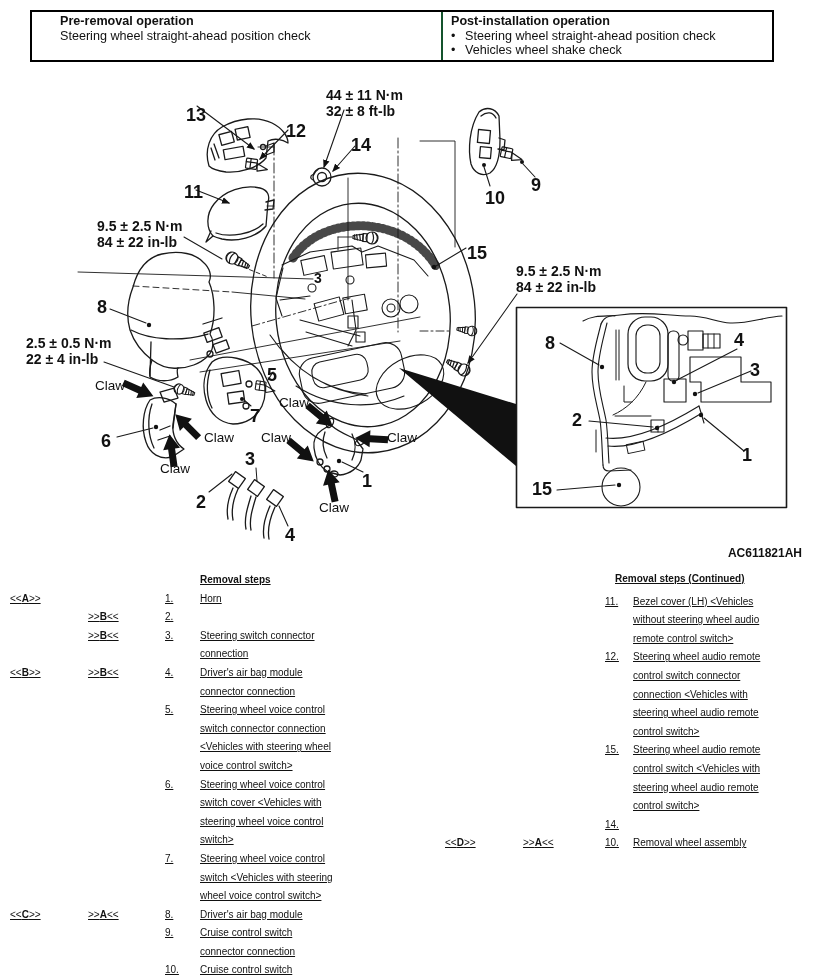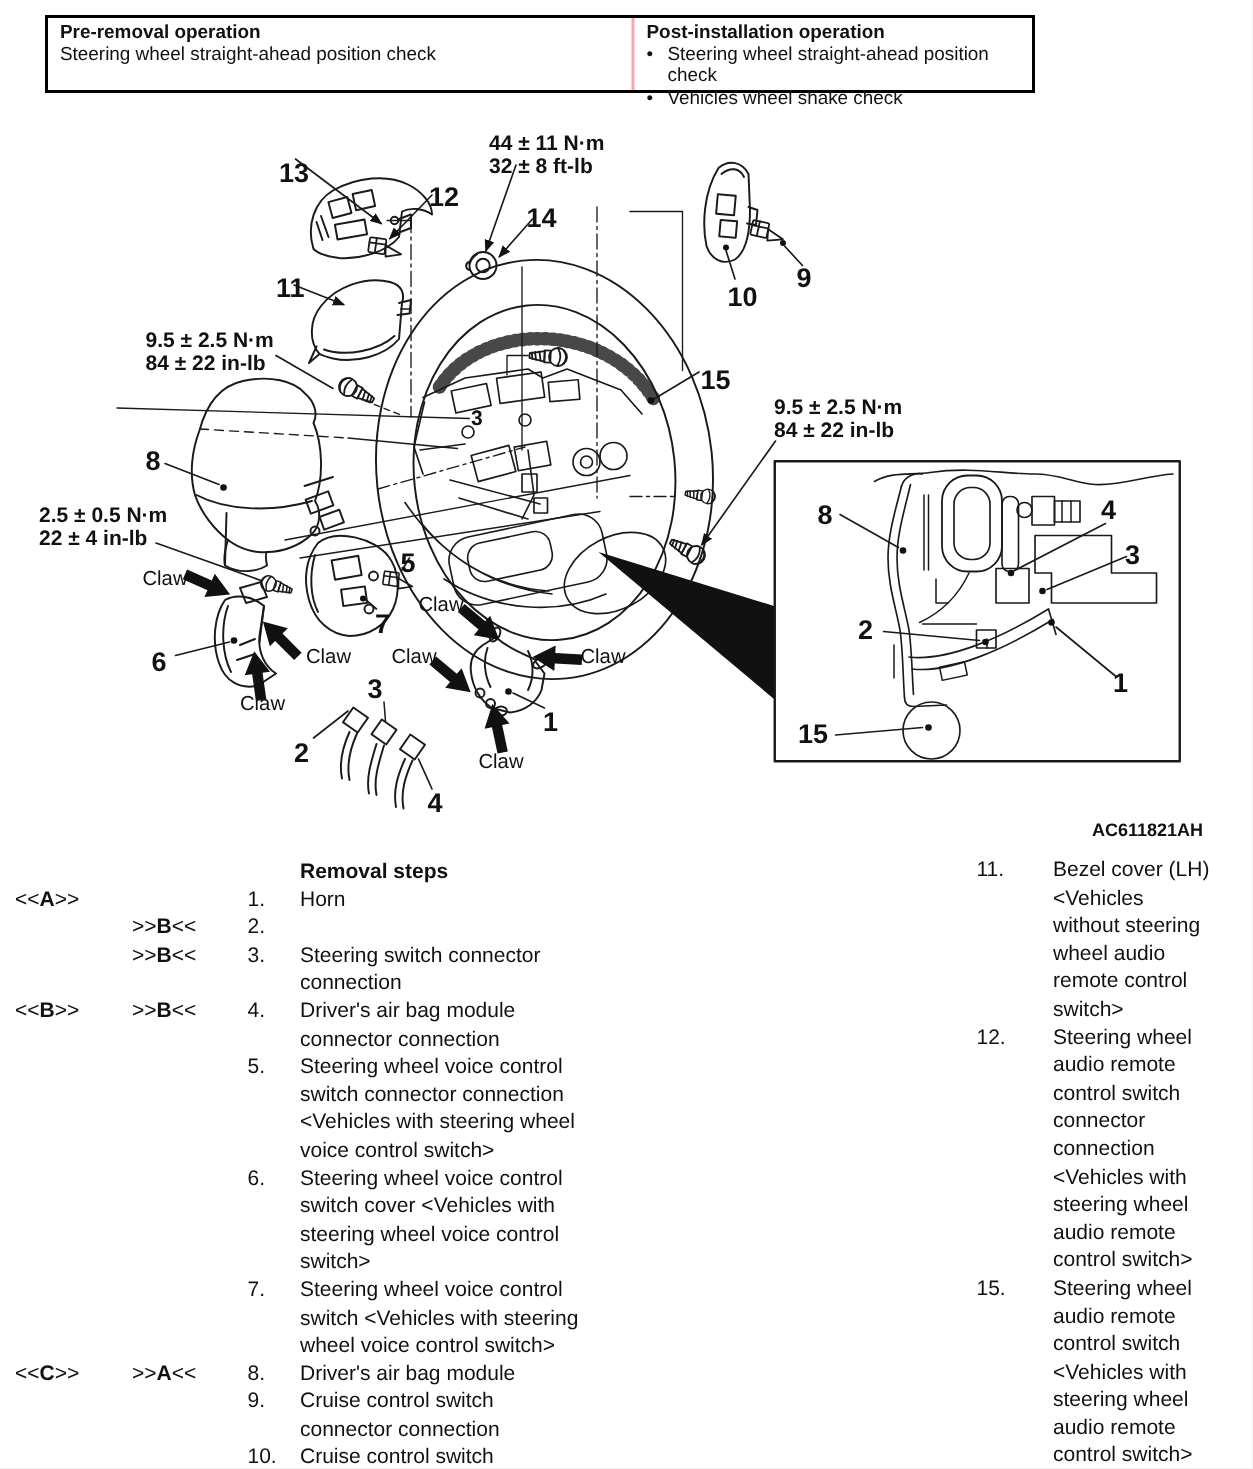--- a/index.html
+++ b/index.html
@@ -4,47 +4,47 @@
 <style>
   html,body{margin:0;padding:0;background:#e8e8e8;}
   *{box-sizing:border-box;}
   #page{
     position:relative;width:835px;height:979px;background:#fff;
     font-family:"Liberation Sans", sans-serif;color:#111;margin:0 auto;
     overflow:hidden;
   }
   
   .hdr-table{
-    position:absolute;left:30px;top:10px;width:660px;height:52px;
-    border:2px solid #000;display:flex;
+    position:absolute;left:30px;top:10px;width:744px;height:52px;
+    border:2px solid #000;display:flex;padding-left:20px;
   }
   .hdr-cell{padding:2px 8px;font-size:12.6px;line-height:14.6px;}
   .hdr-cell.left{width:389px;}
-  .hdr-cell.right{flex:1;border-left:2px solid #fca5a5;}
+  .hdr-cell.right{flex:1;border-left:2px solid #14532d;}
   .hdr-title{font-weight:bold;}
   .hdr-item{display:flex;}
   .bullet{width:14px;flex:0 0 14px;}
   
   #figure{position:absolute;left:0;top:64px;width:835px;height:500px;}
   #figure text{font-family:"Liberation Sans", sans-serif;fill:#111;}
   .callout{font-size:18px;font-weight:bold;}
   .callout-sm{font-size:14px;font-weight:bold;}
   .torque{font-size:14px;font-weight:bold;}
   .clawtxt{font-size:13.5px;}
   .figcode{font-size:12px;font-weight:bold;}
   
-  .list{position:absolute;font-size:14px;line-height:18.6px;}
+  .list{position:absolute;font-size:10px;line-height:18.6px;text-decoration:underline;}
   #list-left{left:10px;top:571px;width:432px;}
   #list-right{left:445px;top:570px;width:382px;}
   .list-heading{font-weight:bold;white-space:nowrap;}
   #list-left .list-heading{margin-left:190px;}
   #list-right .list-heading{margin-left:170px;margin-bottom:4px;}
   .step-row{display:grid;align-items:start;}
   #list-left .step-row{grid-template-columns:78px 77px 35px 1fr;}
-  #list-right .step-row{grid-template-columns:78px 82px 28px 1fr;gap:23px;}
+  #list-right .step-row{grid-template-columns:78px 82px 28px 1fr;}
   .step-text{white-space:pre-line;}
   .mk b{font-weight:bold;}
 </style>
 </head>
 <body>
 
 <div id="page">
 
   <div class="hdr-table">
     <div class="hdr-cell left">
@@ -425,20 +425,21 @@
         <div class="step-row">
           <span class="mk"></span>
           <span class="mk"></span>
           <span>10.</span>
           <span class="step-text">Cruise control switch</span>
         </div>
       </div>
   </div>
 
   <div id="list-right" class="list">
+    <div class="list-heading">Removal steps (Continued)</div>
     <div class="rows">
         <div class="step-row">
           <span class="mk"></span>
           <span class="mk"></span>
           <span>11.</span>
           <span class="step-text">Bezel cover (LH) &lt;Vehicles
 without steering wheel audio
 remote control switch&gt;</span>
         </div>
         <div class="step-row">

